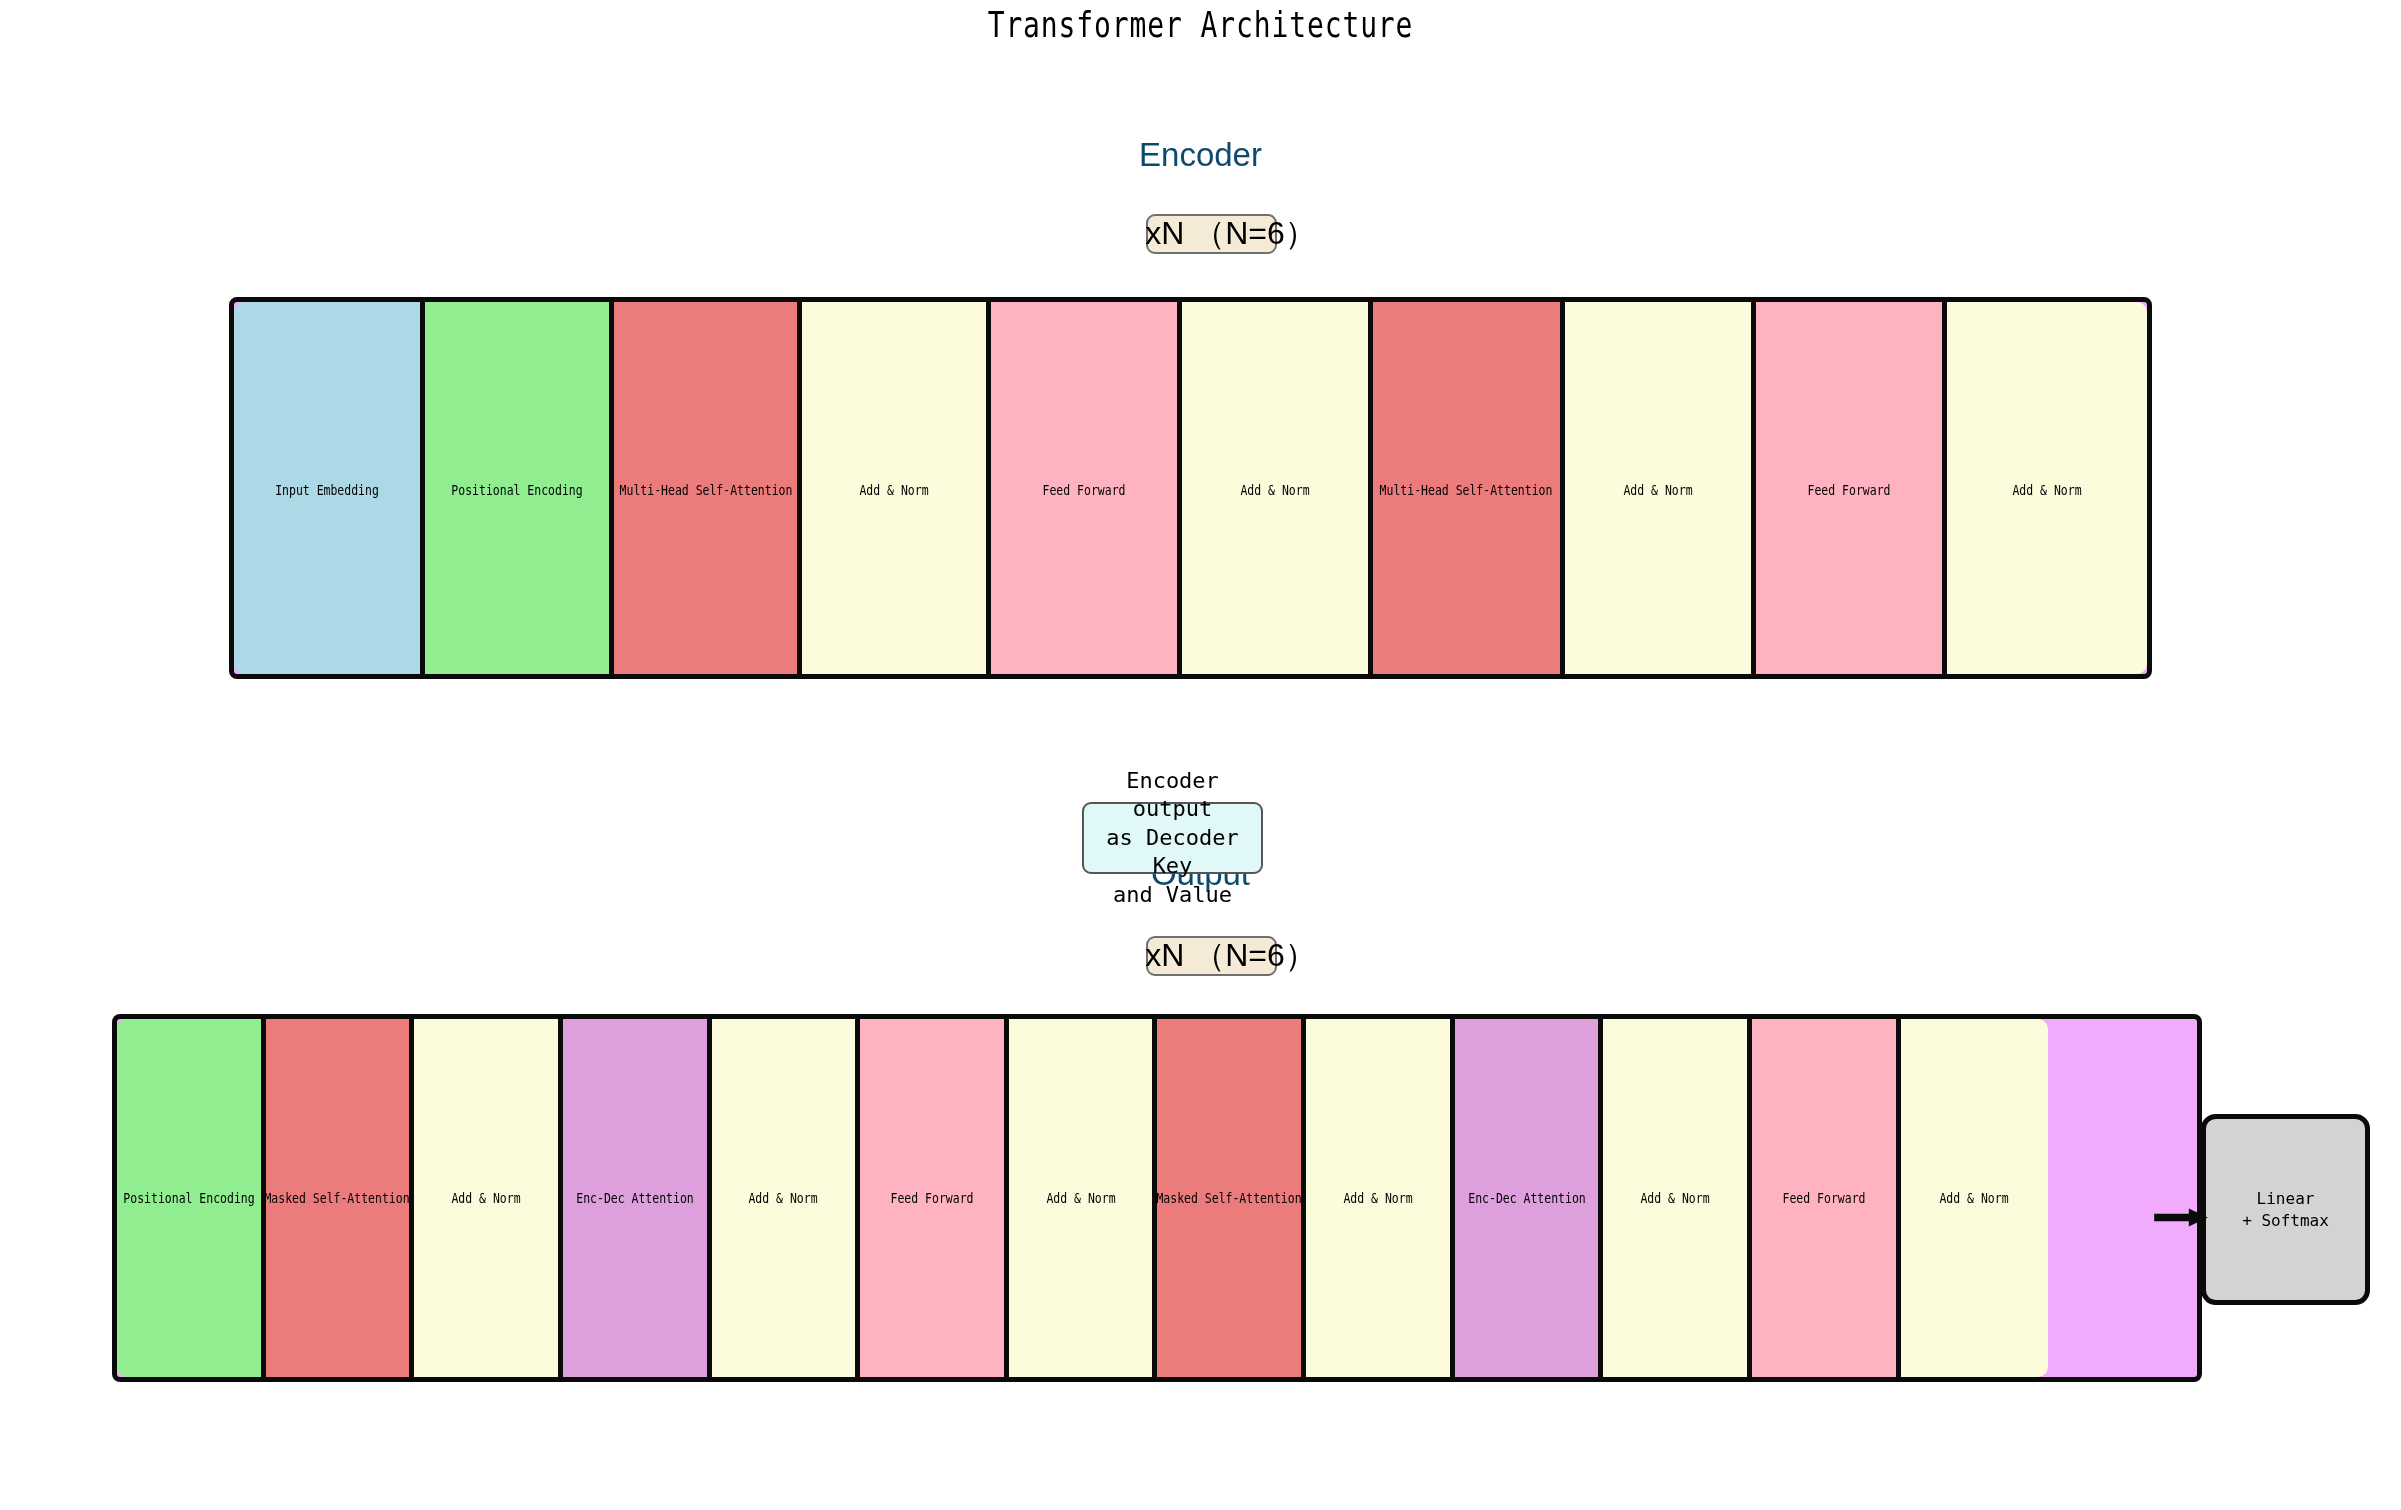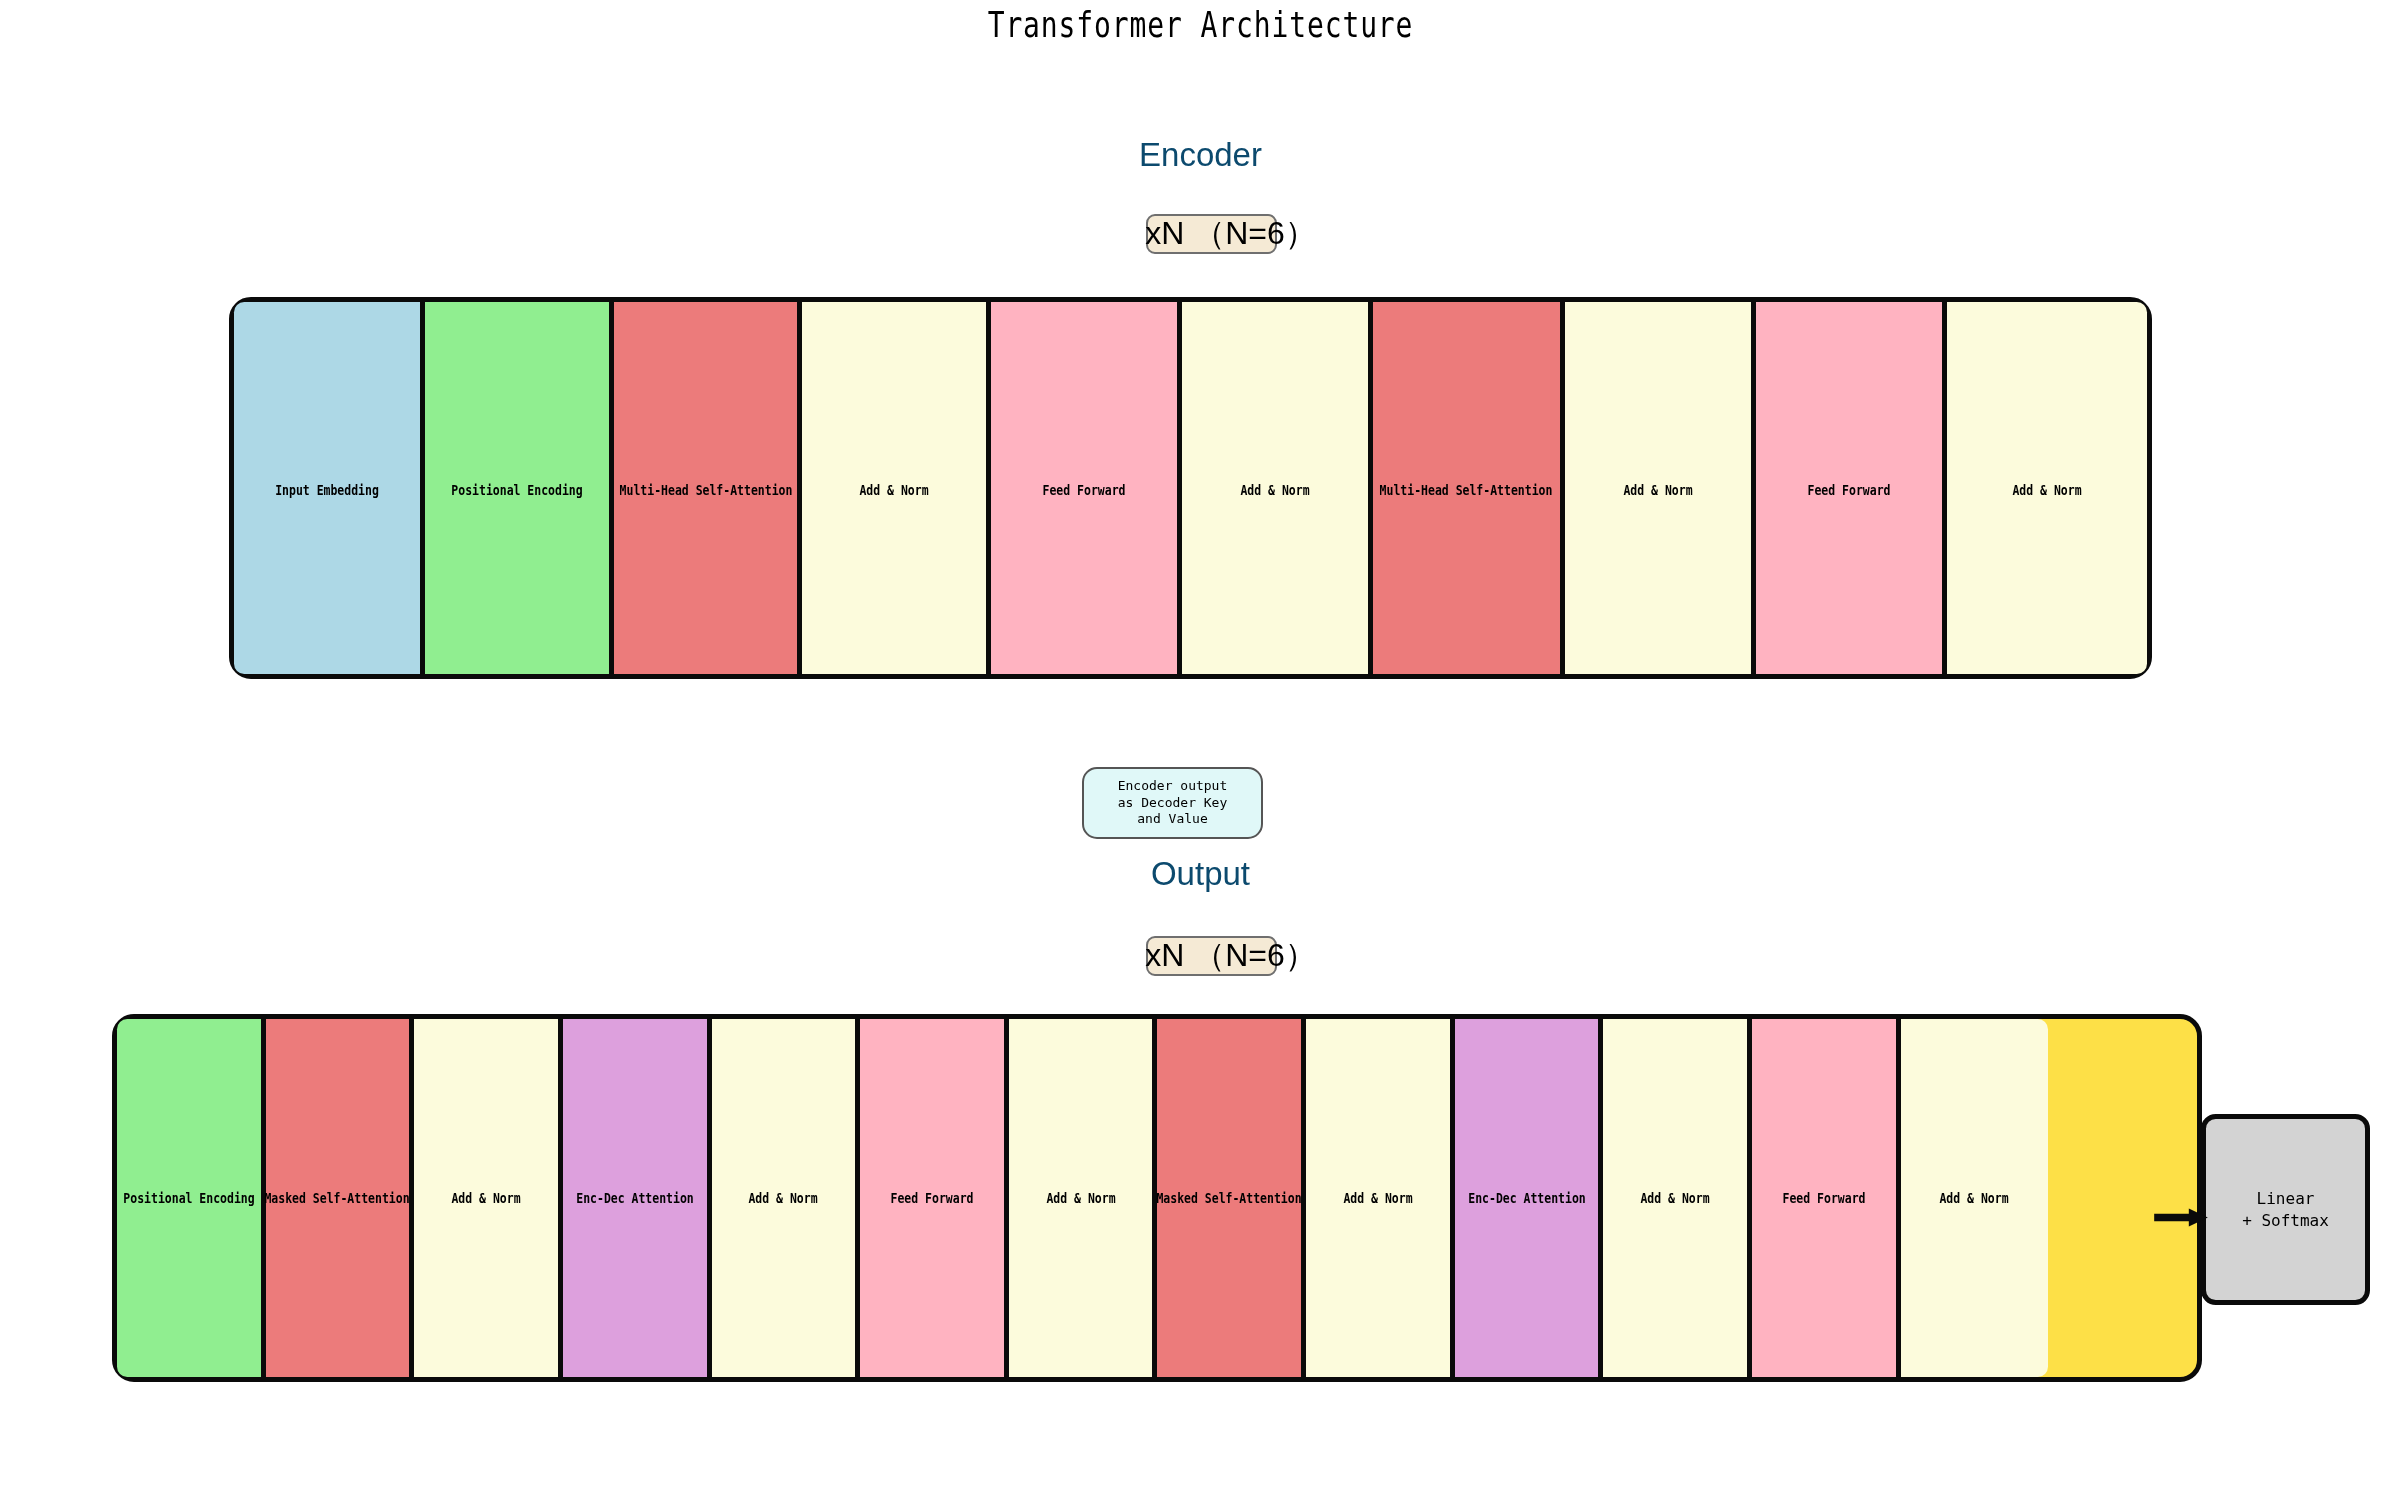--- a/index.html
+++ b/index.html
@@ -79,26 +79,25 @@
     left: 1146px;
     top: 936px;
     width: 131px;
     height: 40px;
   }
 
   
   .stack {
     position: absolute;
     border: 5.1px solid #0a0a0a;
-    border-radius: 22px;
+    border-radius: 8px;
     box-sizing: border-box;
     display: flex;
     overflow: visible;
-    background: #fde047;
-    font-weight: bold;
+    background: #f0abfc;
   }
   #encoder-stack {
     left: 229px;
     top: 297px;
     width: 1923px;
     height: 382px;
   }
   #decoder-stack {
     left: 112px;
     top: 1014px;
@@ -139,32 +138,32 @@
   
   #encoder-stack .block:first-child { border-top-left-radius: 10.2px; border-bottom-left-radius: 10.2px; }
   #encoder-stack .block:last-child  { border-top-right-radius: 10.2px; border-bottom-right-radius: 10.2px; }
   #decoder-stack .block:first-child { border-top-left-radius: 10.2px; border-bottom-left-radius: 10.2px; }
   #decoder-stack .block:last-child  { border-top-right-radius: 10.2px; border-bottom-right-radius: 10.2px; }
 
   
   #encoder-output-note {
     position: absolute;
     left: 1082px;
-    top: 767px;
+    top: 802px;
     width: 181px;
     height: 72px;
     background: #e0f8f8;
     border: 2.8px solid #555555;
-    border-radius: 15px;
+    border-radius: 9px;
     box-sizing: border-box;
     display: flex;
     align-items: center;
     justify-content: center;
     font-family: "DejaVu Sans Mono", monospace;
-    font-size: 13px;
+    font-size: 22px;
     line-height: 1.30;
     color: #000000;
     text-align: center;
     white-space: pre-line;
     z-index: 5;
   }
 
   
   #output-head {
     position: absolute;

